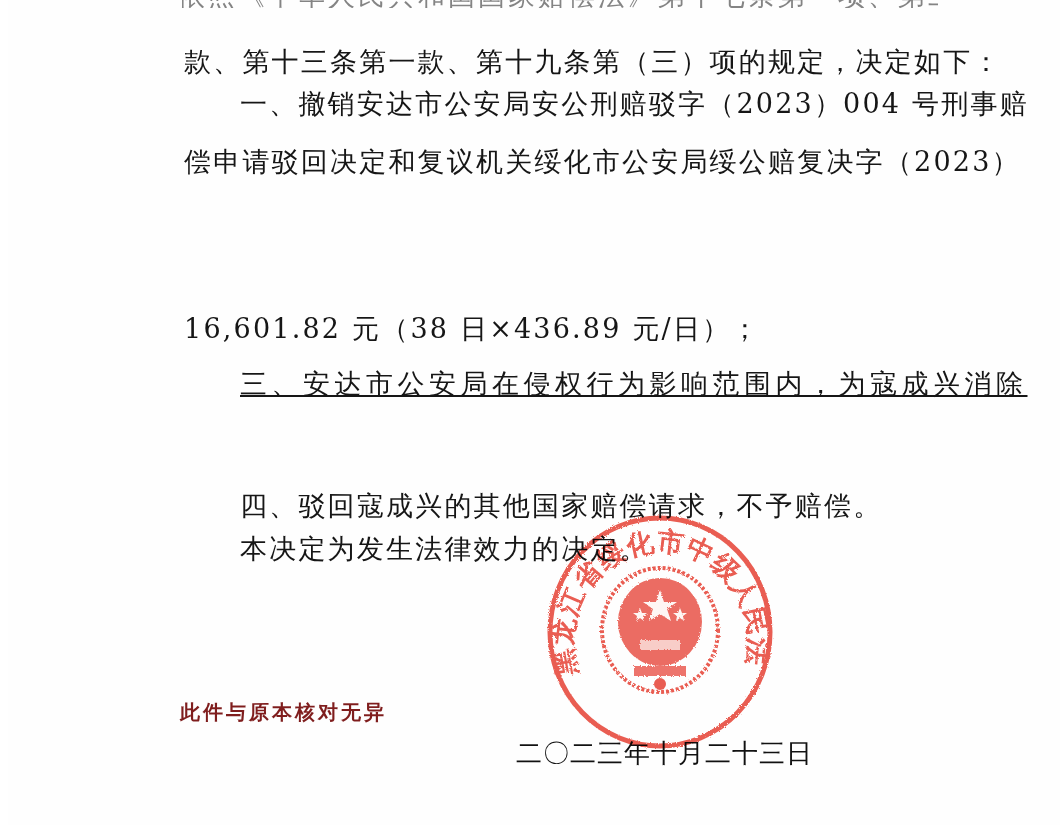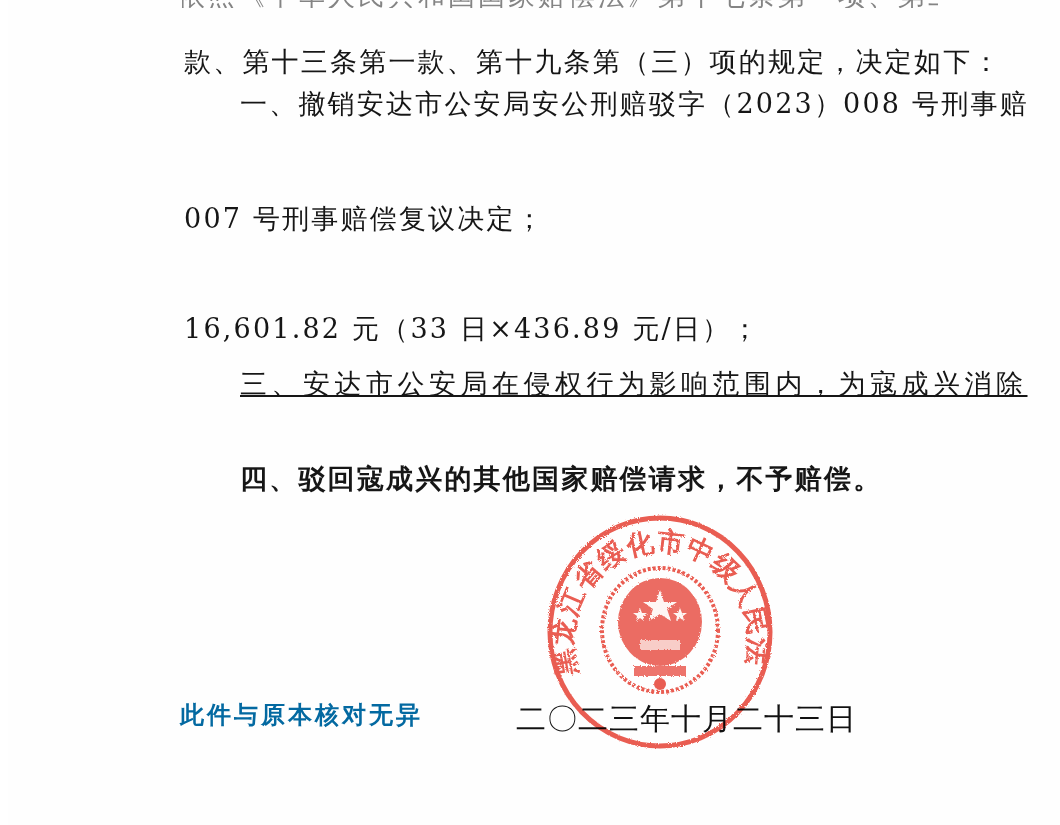--- a/index.html
+++ b/index.html
@@ -36,30 +36,30 @@
       letter-spacing: 2.2px;
       color: #161616;
     }
     .wide { letter-spacing: 7.6px; }
     .mid { letter-spacing: 4.5px; text-decoration: underline; }
     .footer-left {
       position: absolute;
       left: 172px; top: 699px;
       font-family: "DejaVu Sans", "Liberation Sans", sans-serif;
       font-weight: bold;
-      font-size: 24px;
+      font-size: 20px;
       letter-spacing: 3px;
-      color: #0369a1;
+      color: #7f1d1d;
       white-space: nowrap;
     }
     .footer-date {
       position: absolute;
-      left: 508px; top: 699px;
+      left: 508px; top: 736px;
       font-family: "DejaVu Sans", "Liberation Sans", sans-serif;
-      font-size: 30px;
+      font-size: 26px;
       letter-spacing: 1px;
       color: #111;
       white-space: nowrap;
     }
     .seal {
       position: absolute;
       left: 536px; top: 512px;
       width: 232px; height: 238px;
       pointer-events: none;
       mix-blend-mode: multiply;
@@ -67,29 +67,30 @@
   </style>
 </head>
 <body>
 
 <div class="page">
 
   <div class="cutoff-line">依照《中华人民共和国国家赔偿法》第十七条第一项、第二十一条第</div>
 
   <div class="line" style="left:176px; top:45px;">款、第十三条第一款、第十九条第（三）项的规定，决定如下：</div>
 
-  <div class="line" style="left:232px; top:87px;">一、撤销安达市公安局安公刑赔驳字（2023）008 号刑事赔</div>
-  <div class="line" style="left:176px; top:202px;">007 号刑事赔偿复议决定；</div>
+  <div class="line" style="left:232px; top:87px;">一、撤销安达市公安局安公刑赔驳字（2023）004 号刑事赔</div>
+  <div class="line" style="left:176px; top:145px;">偿申请驳回决定和复议机关绥化市公安局绥公赔复决字（2023）</div>
 
-  <div class="line" style="left:176px; top:312px;">16,601.82 元（33 日×436.89 元/日）；</div>
+  <div class="line" style="left:176px; top:312px;">16,601.82 元（38 日×436.89 元/日）；</div>
 
   <div class="line mid" style="left:232px; top:367px;">三、安达市公安局在侵权行为影响范围内，为寇成兴消除</div>
 
-  <div class="line" style="left:232px; top:462px;font-weight:bold;">四、驳回寇成兴的其他国家赔偿请求，不予赔偿。</div>
+  <div class="line" style="left:232px; top:489px;">四、驳回寇成兴的其他国家赔偿请求，不予赔偿。</div>
 
+  <div class="line" style="left:232px; top:532px;">本决定为发生法律效力的决定。</div>
 
   <div class="footer-left">此件与原本核对无异</div>
   <div class="footer-date">二〇二三年十月二十三日</div>
 
   <svg class="seal" viewBox="0 0 232 238">
     <defs>
       <path id="sealArc" d="M 36 168 A 88 92 0 1 1 200 160"></path>
       <filter id="rough">
         <feTurbulence type="fractalNoise" baseFrequency="0.9" numOctaves="2" result="n"></feTurbulence>
         <feDisplacementMap in="SourceGraphic" in2="n" scale="3"></feDisplacementMap>

